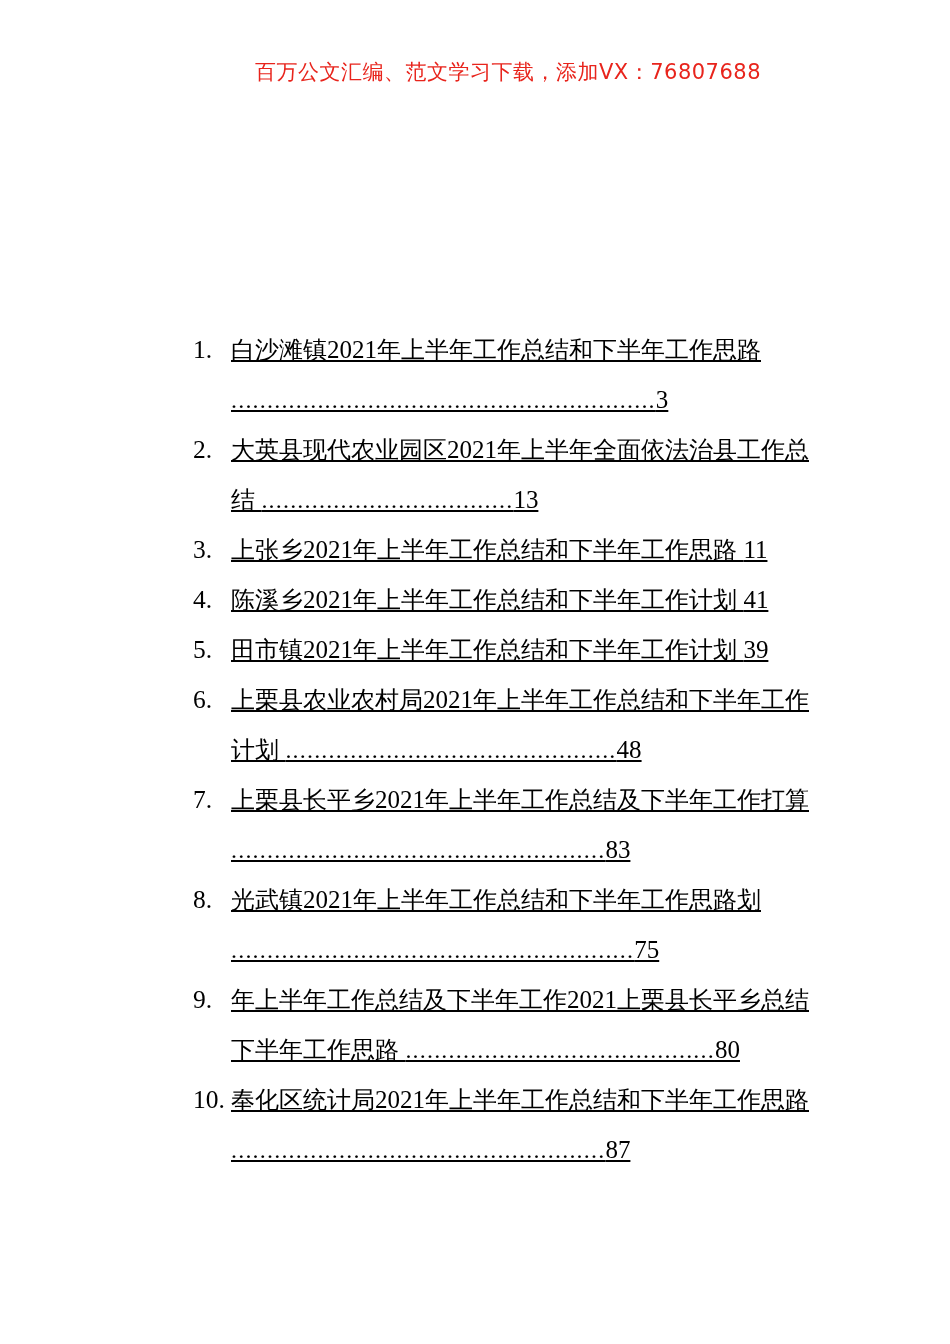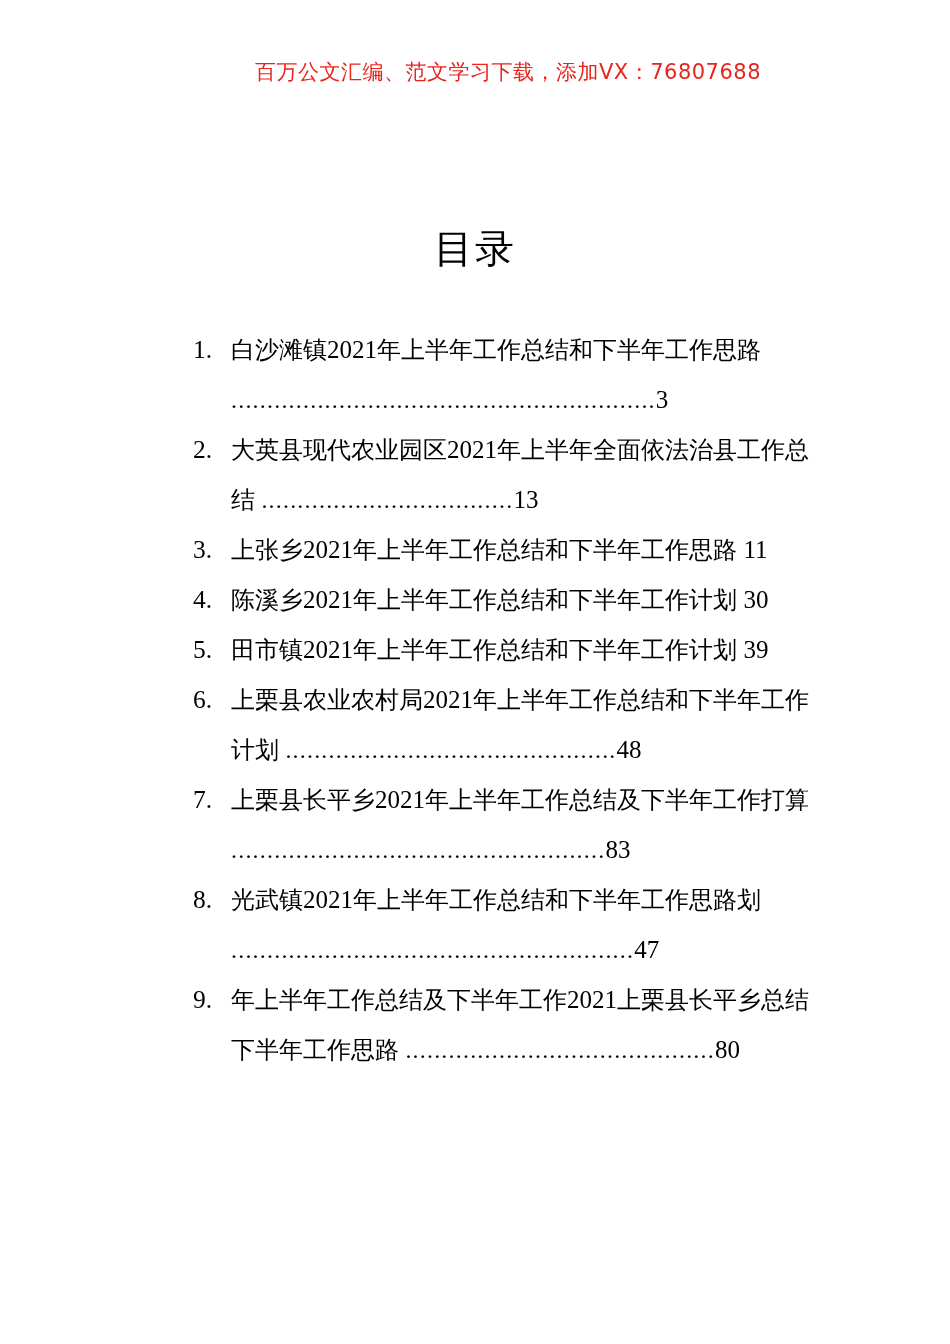--- a/index.html
+++ b/index.html
@@ -60,20 +60,21 @@
   }
   .toc-num {
     flex: 0 0 auto;
     min-width: 38px;
     text-align: left;
     font-family: "Liberation Serif", serif;
   }
   .toc-body {
     flex: 1 1 auto;
     position: relative;
+    text-decoration: underline;
   }
   .toc-text {
     font-family: "DejaVu Sans", "Liberation Sans", sans-serif;
     font-size: 24px;
   }
   .toc-text .lat {
     font-family: "Liberation Serif", serif;
     font-size: 25px;
   }
   .dots {
@@ -86,21 +87,20 @@
     font-size: 25px;
   }
 </style>
 </head>
 <body>
 
 <div class="page">
 
   <div class="promo-banner" style="color: rgb(232, 36, 28);">百万公文汇编、范文学习下载，添加VX：76807688</div>
 
-  <div class="doc-title">目录</div>
 
   <div class="toc">
 
     <div class="toc-entry">
       <span class="toc-num">1.</span>
       <span class="toc-body">
         <span class="toc-text"><span>白沙滩镇</span><span class="lat">2021</span><span>年上半年工作总结和下半年工作思路</span></span>
         <span class="dots">...........................................................</span><span class="pg">3</span>
       </span>
     </div>
@@ -118,21 +118,21 @@
       <span class="toc-body">
         <span class="toc-text"><span>上张乡</span><span class="lat">2021</span><span>年上半年工作总结和下半年工作思路</span></span>
         <span class="pg">11</span>
       </span>
     </div>
 
     <div class="toc-entry">
       <span class="toc-num">4.</span>
       <span class="toc-body">
         <span class="toc-text"><span>陈溪乡</span><span class="lat">2021</span><span>年上半年工作总结和下半年工作计划</span></span>
-        <span class="pg">30</span>
+        <span class="pg">41</span>
       </span>
     </div>
 
     <div class="toc-entry">
       <span class="toc-num">5.</span>
       <span class="toc-body">
         <span class="toc-text"><span>田市镇</span><span class="lat">2021</span><span>年上半年工作总结和下半年工作计划</span></span>
         <span class="pg">39</span>
       </span>
     </div>
@@ -150,27 +150,34 @@
       <span class="toc-body">
         <span class="toc-text"><span>上栗县长平乡</span><span class="lat">2021</span><span>年上半年工作总结及下半年工作</span><span>打算</span></span>
         <span class="dots">....................................................</span><span class="pg">83</span>
       </span>
     </div>
 
     <div class="toc-entry">
       <span class="toc-num">8.</span>
       <span class="toc-body">
         <span class="toc-text"><span>光武镇</span><span class="lat">2021</span><span>年上半年工作总结和下半年工作思路</span><span>划</span></span>
-        <span class="dots">........................................................</span><span class="pg">47</span>
+        <span class="dots">........................................................</span><span class="pg">75</span>
       </span>
     </div>
 
     <div class="toc-entry">
       <span class="toc-num">9.</span>
       <span class="toc-body">
         <span class="toc-text"><span>年上半年工作总结及下半年工作</span><span class="lat">2021</span><span>上栗县长平乡</span><span>总结下半年工作思路</span></span>
         <span class="dots">...........................................</span><span class="pg">80</span>
       </span>
     </div>
 
+    <div class="toc-entry">
+      <span class="toc-num">10.</span>
+      <span class="toc-body">
+        <span class="toc-text"><span>奉化区统计局</span><span class="lat">2021</span><span>年上半年工作总结和下半年工作</span><span>思路</span></span>
+        <span class="dots">....................................................</span><span class="pg">87</span>
+      </span>
+    </div>
 
   </div>
 </div>
 
 </body></html>

